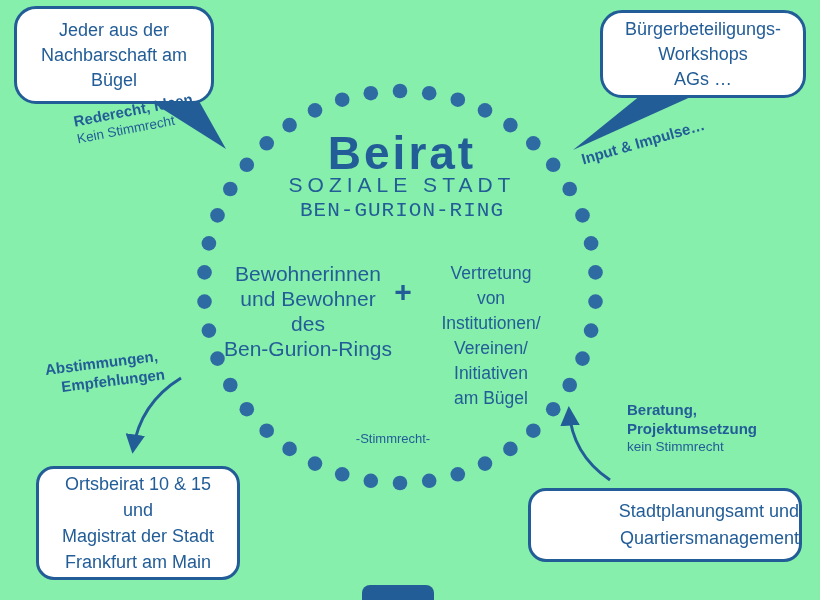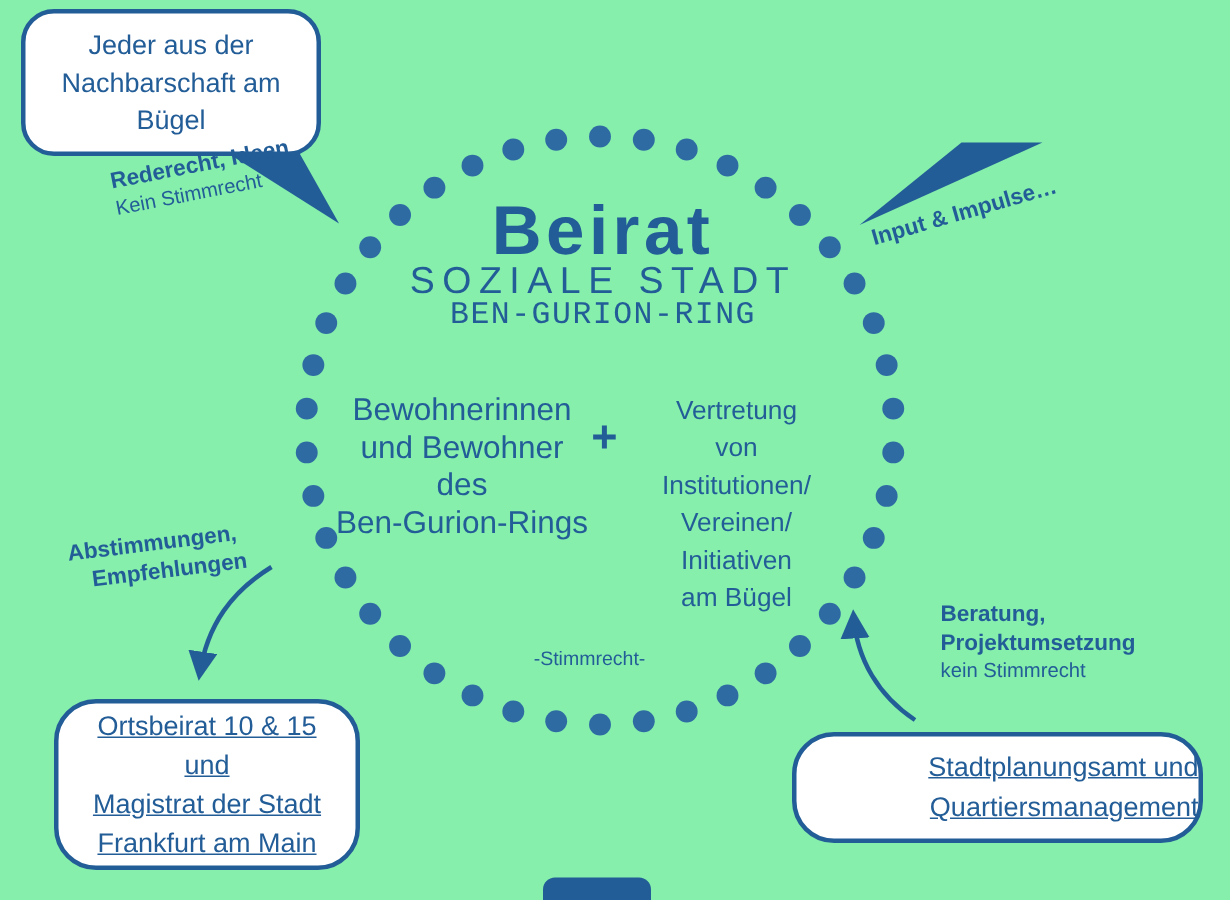--- a/index.html
+++ b/index.html
@@ -31,36 +31,36 @@
     display: flex;
     flex-direction: column;
     justify-content: center;
     align-items: center;
     text-align: center;
     font-size: 18px;
     line-height: 25px;
     z-index: 2;
   }
   .bubble { border-radius: 22px; }
-  .box    { border-radius: 28px; text-decoration: underline; }
+  .box    { border-radius: 18px; }
 
   #bubble-tl { left: 14px;  top: 6px;   width: 200px; height: 98px; }
   #bubble-tr { left: 600px; top: 10px;  width: 206px; height: 88px; }
   #box-bl    { left: 36px;  top: 466px; width: 204px; height: 114px; line-height: 26px; }
   #box-br    { left: 528px; top: 488px; width: 274px; height: 74px;  line-height: 27px; align-items: flex-end; }
 
   .circle-text {
     position: absolute;
     transform: translateX(-50%);
     text-align: center;
     white-space: nowrap;
     z-index: 2;
   }
   #c-title    { left: 402px; top: 126px; font-size: 46px; font-weight: 700; letter-spacing: 3px; }
-  #c-sub1     { left: 402px; top: 173px; font-size: 25px; letter-spacing: 5px; }
+  #c-sub1     { left: 402px; top: 173px; font-size: 21px; letter-spacing: 5px; }
   #c-sub2     { left: 402px; top: 199px; font-size: 21px; letter-spacing: 1px; font-family: Liberation Mono, monospace; }
   #c-left     { left: 308px; top: 261px; font-size: 21px; line-height: 25px; }
   #c-plus     { left: 403px; top: 275px; font-size: 30px; font-weight: 700; }
   #c-right    { left: 491px; top: 261px; font-size: 17.5px; line-height: 25px; }
   #c-stimm    { left: 393px; top: 431px; font-size: 13px; }
 
   .ann { position: absolute; z-index: 2; white-space: nowrap; }
   .ann .b { font-weight: 700; font-size: 15px;   line-height: 19px; }
   .ann .r { font-weight: 400; font-size: 13.5px; line-height: 18px; }
 
@@ -132,20 +132,25 @@
       <circle cx="342.2" cy="99.7" r="7.3" class="fill-dot"></circle>
       <circle cx="370.8" cy="93.2" r="7.3" class="fill-dot"></circle>
     </svg>
 
   <div class="bubble" id="bubble-tl">
     <div>Jeder aus der</div>
     <div>Nachbarschaft am</div>
     <div>Bügel</div>
   </div>
 
+  <div class="bubble" id="bubble-tr">
+    <div>Bürgerbeteiligungs-</div>
+    <div>Workshops</div>
+    <div>AGs …</div>
+  </div>
 
   <div class="box" id="box-bl">
     <div>Ortsbeirat 10 &amp; 15</div>
     <div>und</div>
     <div>Magistrat der Stadt</div>
     <div>Frankfurt am Main</div>
   </div>
 
   <div class="box" id="box-br">
     <div>Stadtplanungsamt und</div>

